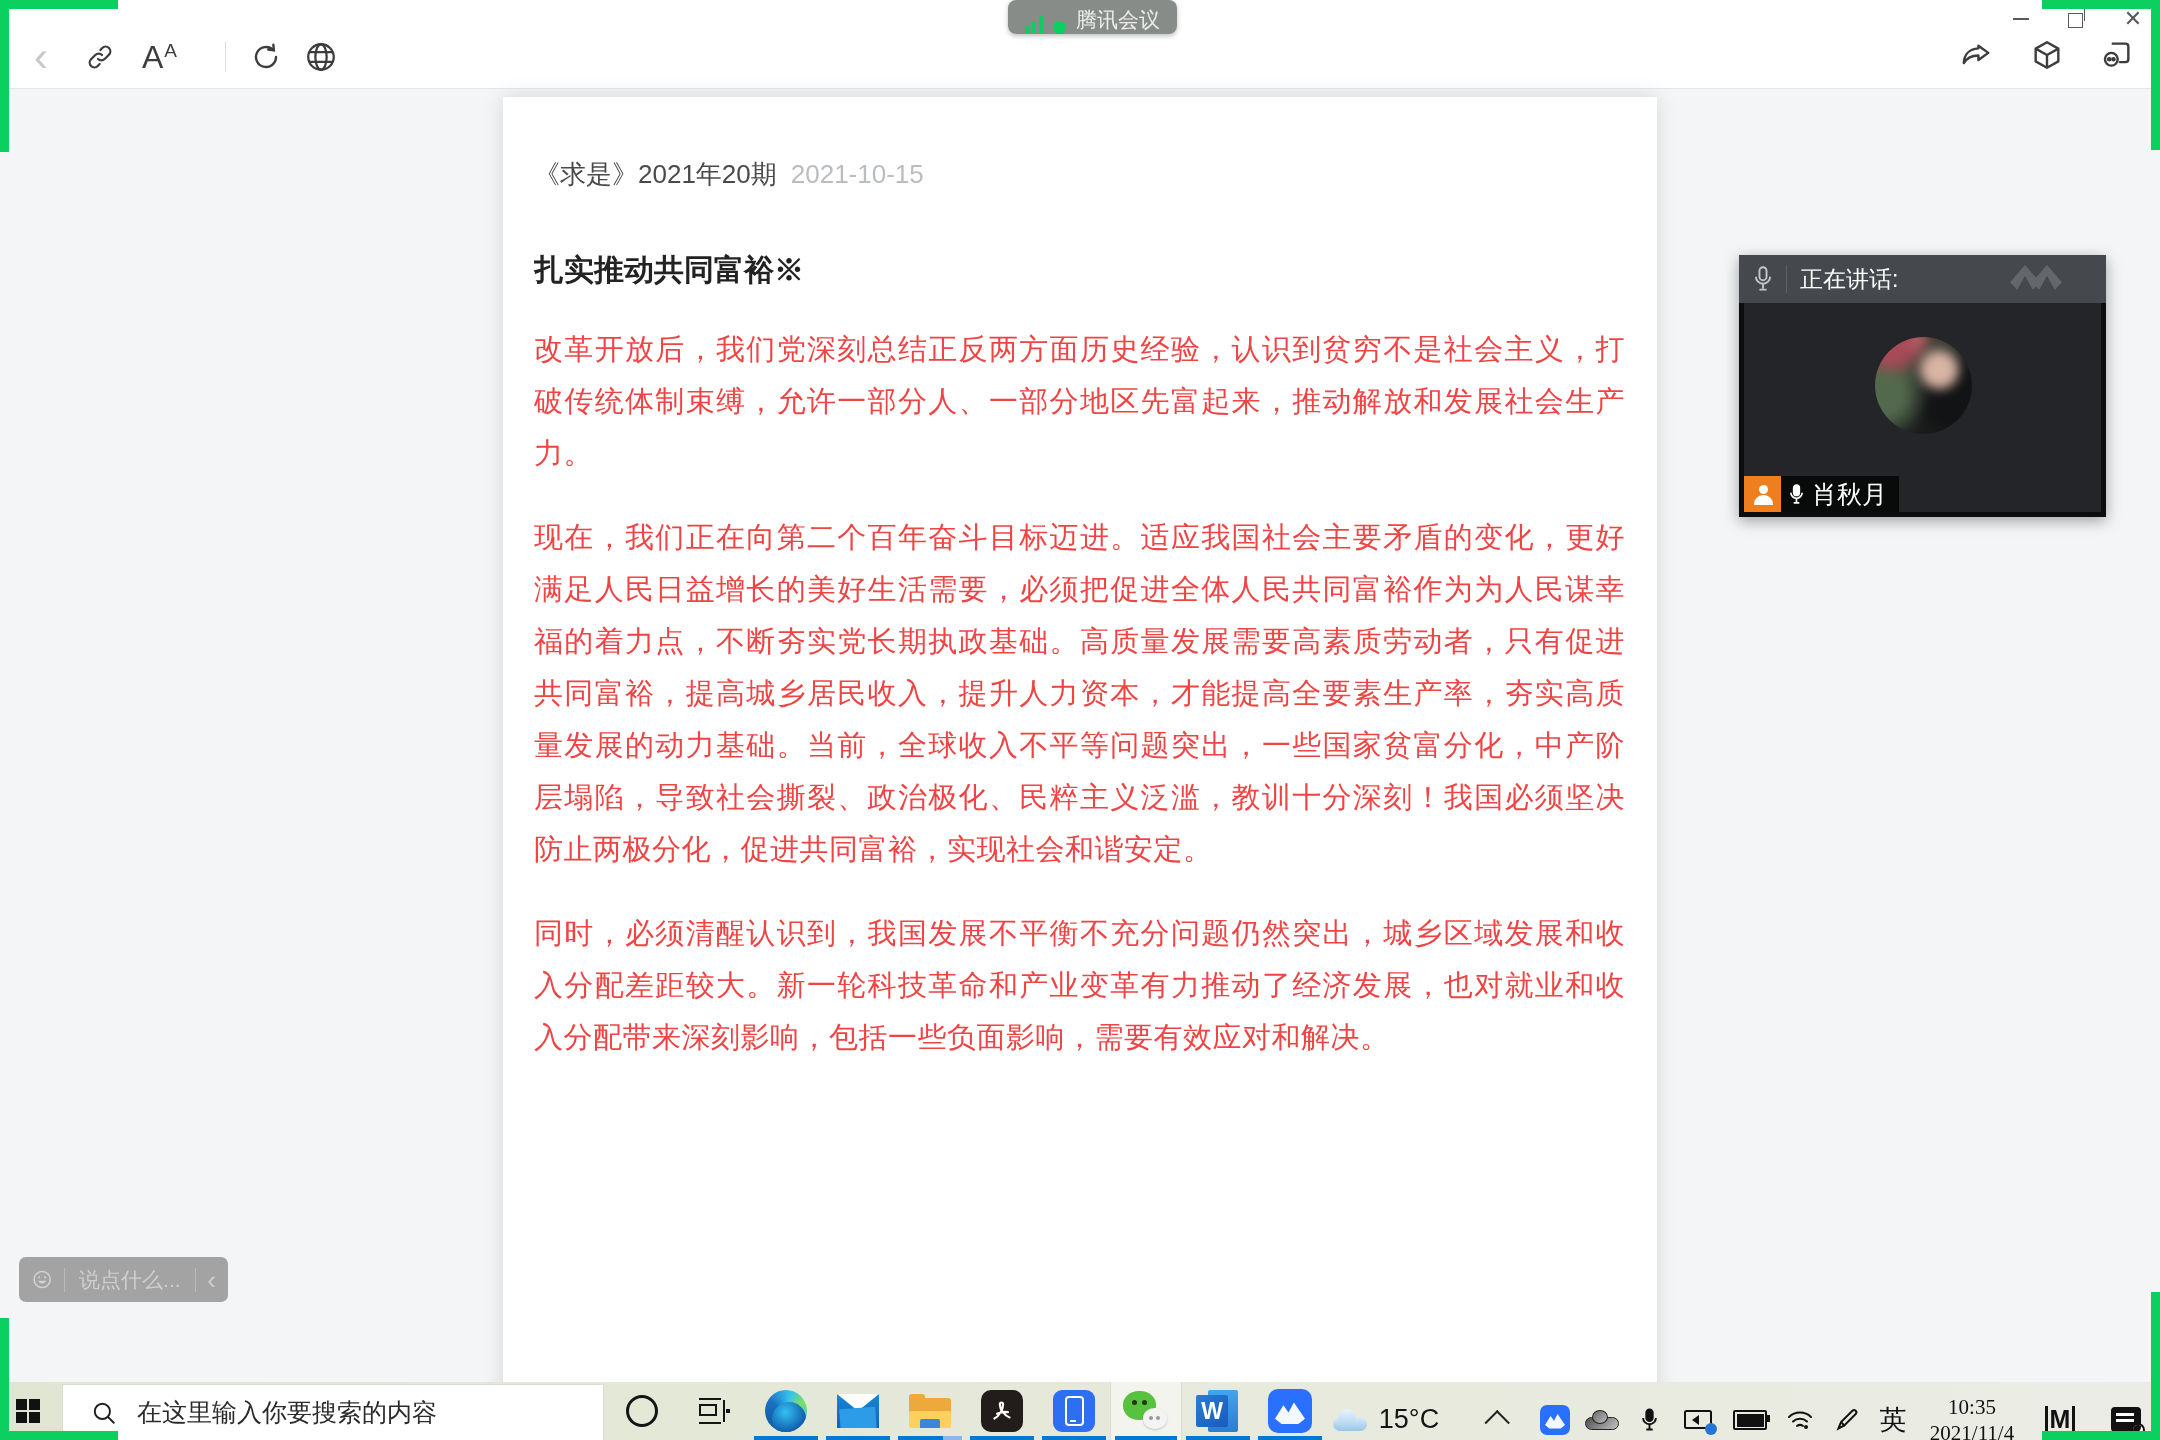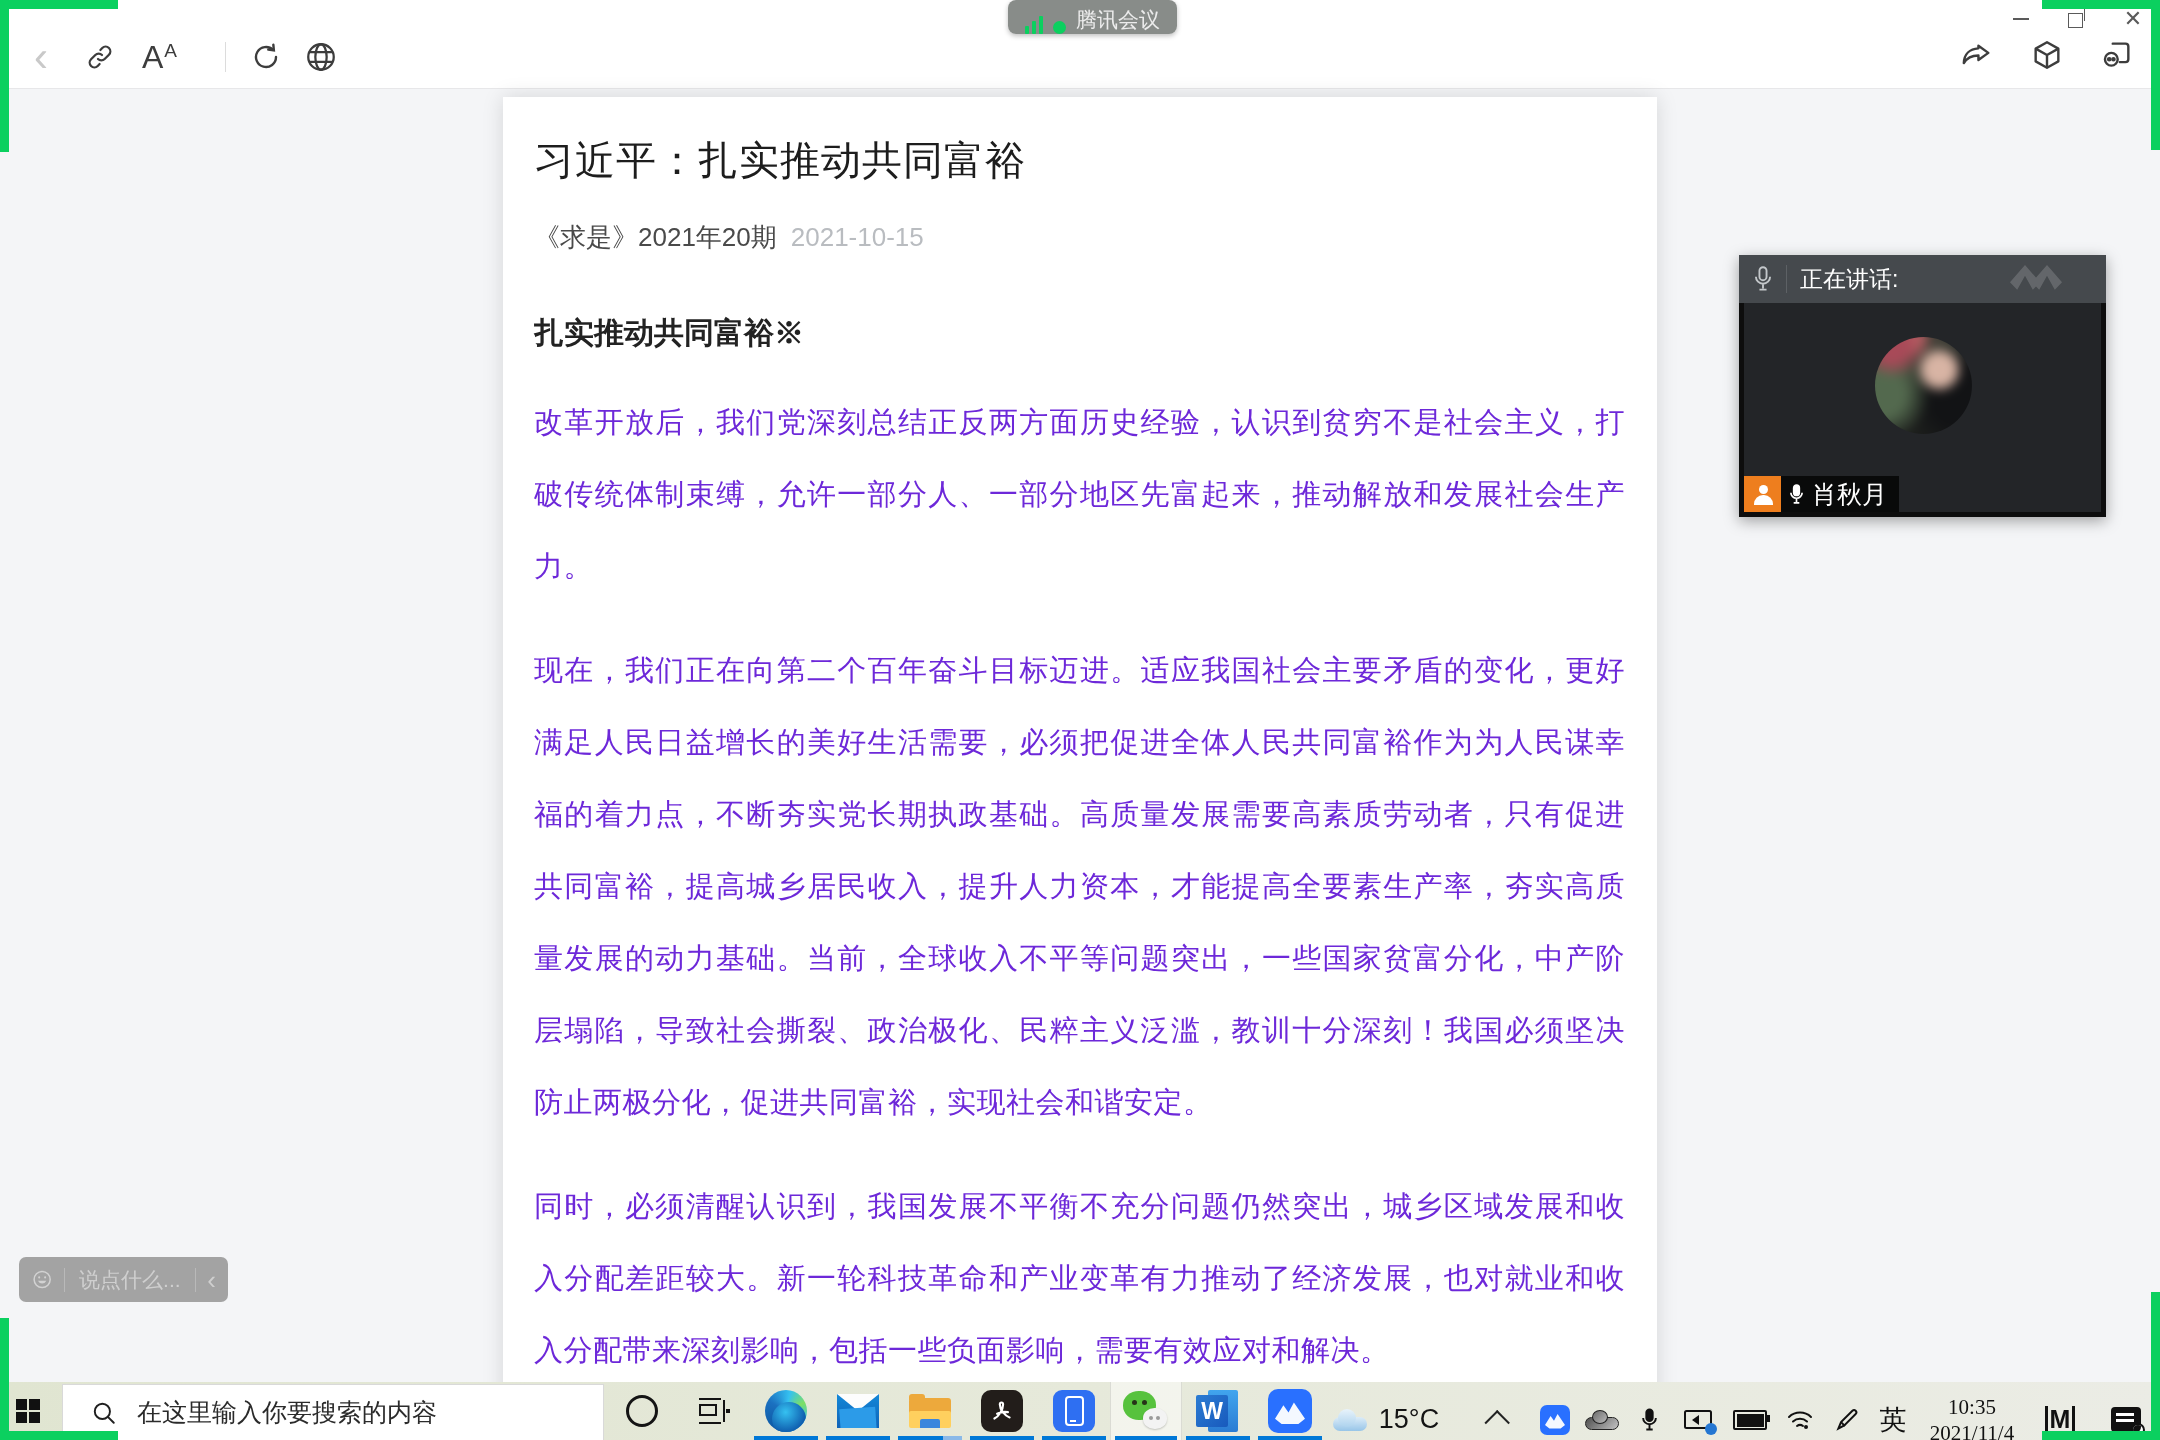--- a/index.html
+++ b/index.html
@@ -34,21 +34,21 @@
   .green-dot{width:13px;height:13px;border-radius:50%;background:#0bd05f;}
 
   
   .page{position:absolute;left:503px;top:97px;width:1154px;height:1330px;background:#fff;
         box-shadow:0 0 20px rgba(0,0,0,.13);padding:28px 32px 0 31px;box-sizing:border-box;}
   .art-title{font-size:40px;font-weight:500;color:#1d1d1d;margin:8px 0 0 0;letter-spacing:1px;}
   .art-meta{margin-top:32px;font-size:26px;color:#4a4a4a;display:flex;align-items:baseline;gap:14px;}
   .art-date{color:#b9bcc0;}
   .art-heading{margin-top:58px;font-size:30px;font-weight:700;color:#222;}
   .art-author{margin-top:48px;font-size:30px;color:#333;}
-  .page p.body{font-size:29px;line-height:72px;color:#6d28d9;text-align:justify;margin:32px 0 0 0;letter-spacing:.5px;}
+  .page p.body{font-size:29px;line-height:52px;color:#ef4444;text-align:justify;margin:32px 0 0 0;letter-spacing:.5px;}
 
   
   .meet-panel{position:absolute;left:1739px;top:255px;width:367px;height:262px;z-index:55;box-shadow:0 4px 14px rgba(0,0,0,.35);}
   .meet-head{height:48px;background:#45494d;display:flex;align-items:center;padding:0 14px;gap:13px;position:relative;}
   .meet-head .hd-div{width:1px;height:28px;background:#5d6165;}
   .meet-head .speaking{color:#fff;font-size:23px;}
   .tm-logo{position:absolute;right:36px;top:10px;width:60px;height:28px;opacity:.16;}
   .tm-logo i{position:absolute;width:30px;height:28px;background:#fff;clip-path:polygon(50% 0,100% 62%,76% 88%,50% 38%,24% 88%,0 62%);}
   .tm-logo i:nth-child(2){left:22px;}
   .meet-video{position:absolute;left:0;top:48px;right:0;bottom:0;background:#232528;border:5px solid #0d0d0d;border-top:none;box-sizing:border-box;overflow:hidden;}
@@ -227,21 +227,20 @@
           <path d="M9 4h9a2 2 0 0 1 2 2v9a2 2 0 0 1-2 2h-4"></path>
           <circle cx="8" cy="15" r="4.5"></circle>
             <circle cx="6.5" cy="15" r="0.8" fill="#3d3d3d"></circle>
             <circle cx="9.5" cy="15" r="0.8" fill="#3d3d3d"></circle>
         </svg>
       </span>
     </div>
   </div>
 
   <div class="page">
-    <h1 class="art-title">习近平：扎实推动共同富裕</h1>
     <div class="art-meta">
       <span>《求是》2021年20期</span>
       <span class="art-date">2021-10-15</span>
     </div>
     <div class="art-heading">扎实推动共同富裕※</div>
     <p class="body">改革开放后，我们党深刻总结正反两方面历史经验，认识到贫穷不是社会主义，打破传统体制束缚，允许一部分人、一部分地区先富起来，推动解放和发展社会生产力。</p>
     <p class="body">现在，我们正在向第二个百年奋斗目标迈进。适应我国社会主要矛盾的变化，更好满足人民日益增长的美好生活需要，必须把促进全体人民共同富裕作为为人民谋幸福的着力点，不断夯实党长期执政基础。高质量发展需要高素质劳动者，只有促进共同富裕，提高城乡居民收入，提升人力资本，才能提高全要素生产率，夯实高质量发展的动力基础。当前，全球收入不平等问题突出，一些国家贫富分化，中产阶层塌陷，导致社会撕裂、政治极化、民粹主义泛滥，教训十分深刻！我国必须坚决防止两极分化，促进共同富裕，实现社会和谐安定。</p>
     <p class="body">同时，必须清醒认识到，我国发展不平衡不充分问题仍然突出，城乡区域发展和收入分配差距较大。新一轮科技革命和产业变革有力推动了经济发展，也对就业和收入分配带来深刻影响，包括一些负面影响，需要有效应对和解决。</p>
   </div>
 </div>

